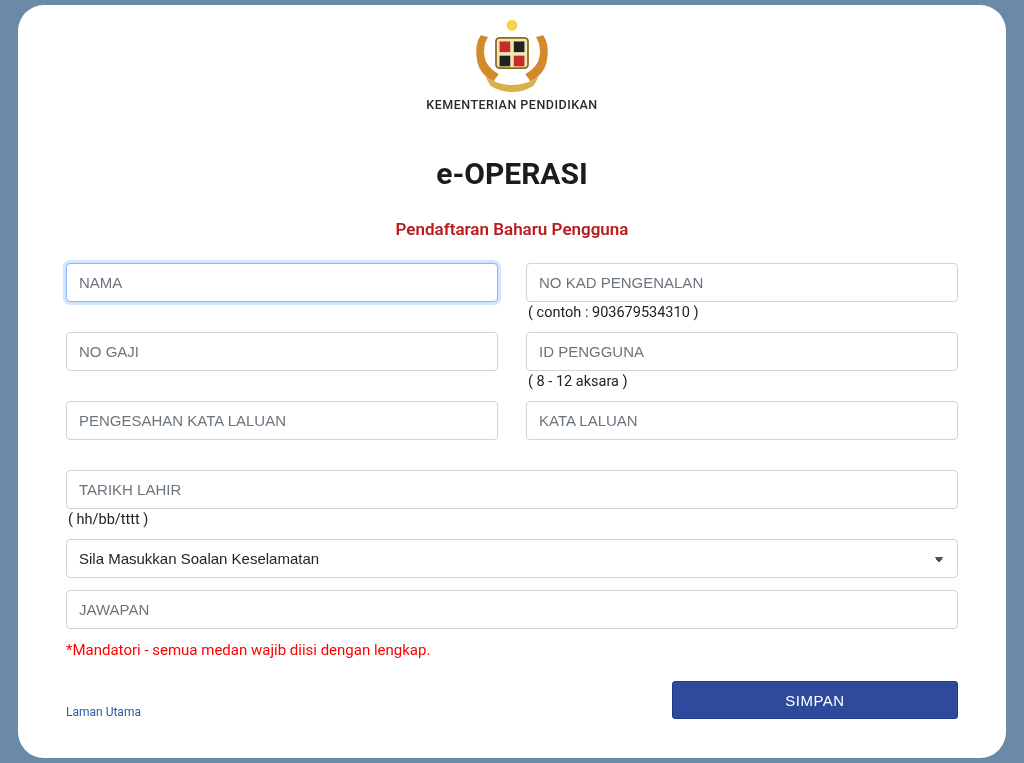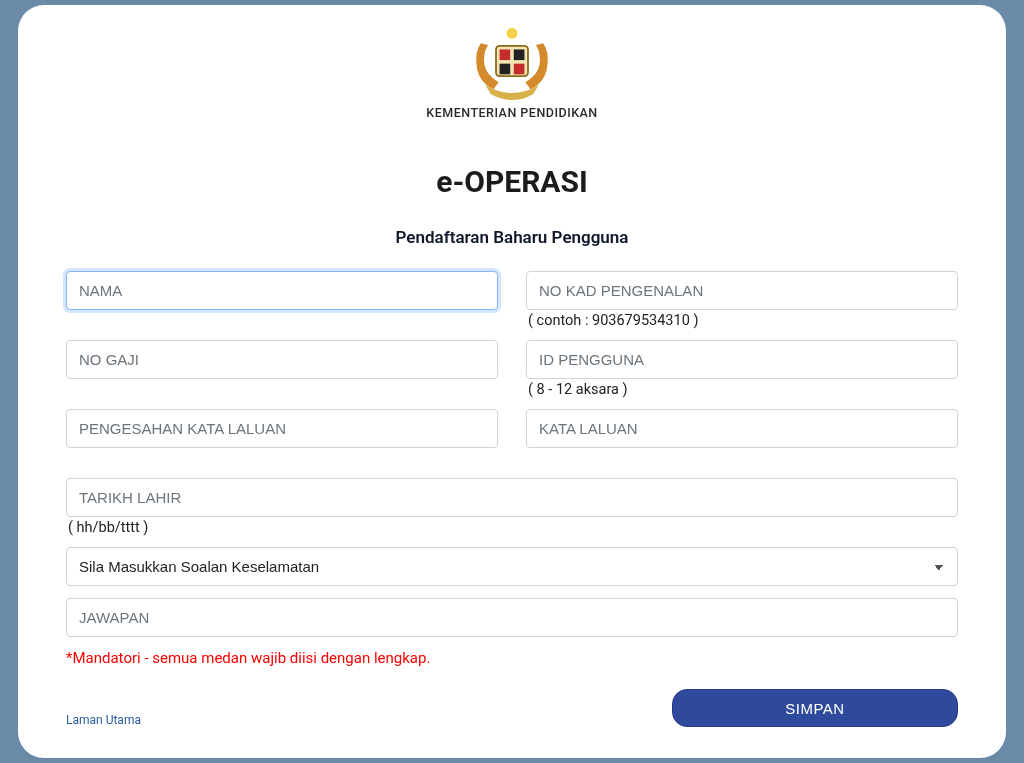--- a/index.html
+++ b/index.html
@@ -8,35 +8,35 @@
     height: 763px;
     font-family: -apple-system, BlinkMacSystemFont, "Segoe UI", Roboto, Helvetica, Arial, sans-serif;
     background: #6b8aa8;
     overflow: hidden;
   }
   .card {
     position: absolute;
     top: 5px; left: 18px; right: 18px; bottom: 5px;
     background: #fff;
     border-radius: 26px;
-    padding: 16px 48px 24px 48px;
+    padding: 8px 48px 24px 48px;
   }
   .header { text-align: center; }
   .crest { display: flex; justify-content: center; }
   .crest svg { width: 110px; height: 80px; }
   .ministry {
     font-size: 12.5px; letter-spacing: 0.5px; font-weight: 500;
     margin-top: 4px; color: #2a2a2a;
   }
   .app-title {
     font-size: 30px; font-weight: 700; color: #1b1b1b;
     margin-top: 44px;
   }
   .page-subtitle {
-    font-size: 17px; font-weight: 600; color: #0f172a;
+    font-size: 17px; font-weight: 600; color: #b91c1c;
     margin-top: 28px; margin-bottom: 24px;
   }
   .form { display: flex; flex-direction: column; gap: 0; }
   .row { display: flex; gap: 28px; margin-bottom: 10px; }
   .row.single { gap: 0; }
   .col { flex: 1; min-width: 0; display: flex; flex-direction: column; }
   .hint-slot { height: 20px; font-size: 14.5px; color: #222; padding-left: 2px; padding-top:2px; }
   .hint-slot.empty { visibility: hidden; }
   input[type=text], select {
     width: 100%;
@@ -68,21 +68,21 @@
   }
   .footer {
     display: flex; justify-content: space-between; align-items: flex-end;
     margin-top: 22px;
   }
   .home-link { color: #2a5ca0; font-size: 12px; cursor: pointer; }
   .save-btn {
     background: #2f4a9c;
     color: #fff;
     border: 1px solid #233a84;
-    border-radius: 15px;
+    border-radius: 3px;
     width: 286px; height: 38px;
     font-size: 15px; letter-spacing: 0.5px;
     cursor: pointer;
   }
 </style>
 </head>
 <body>
 
 <div class="card">
 

